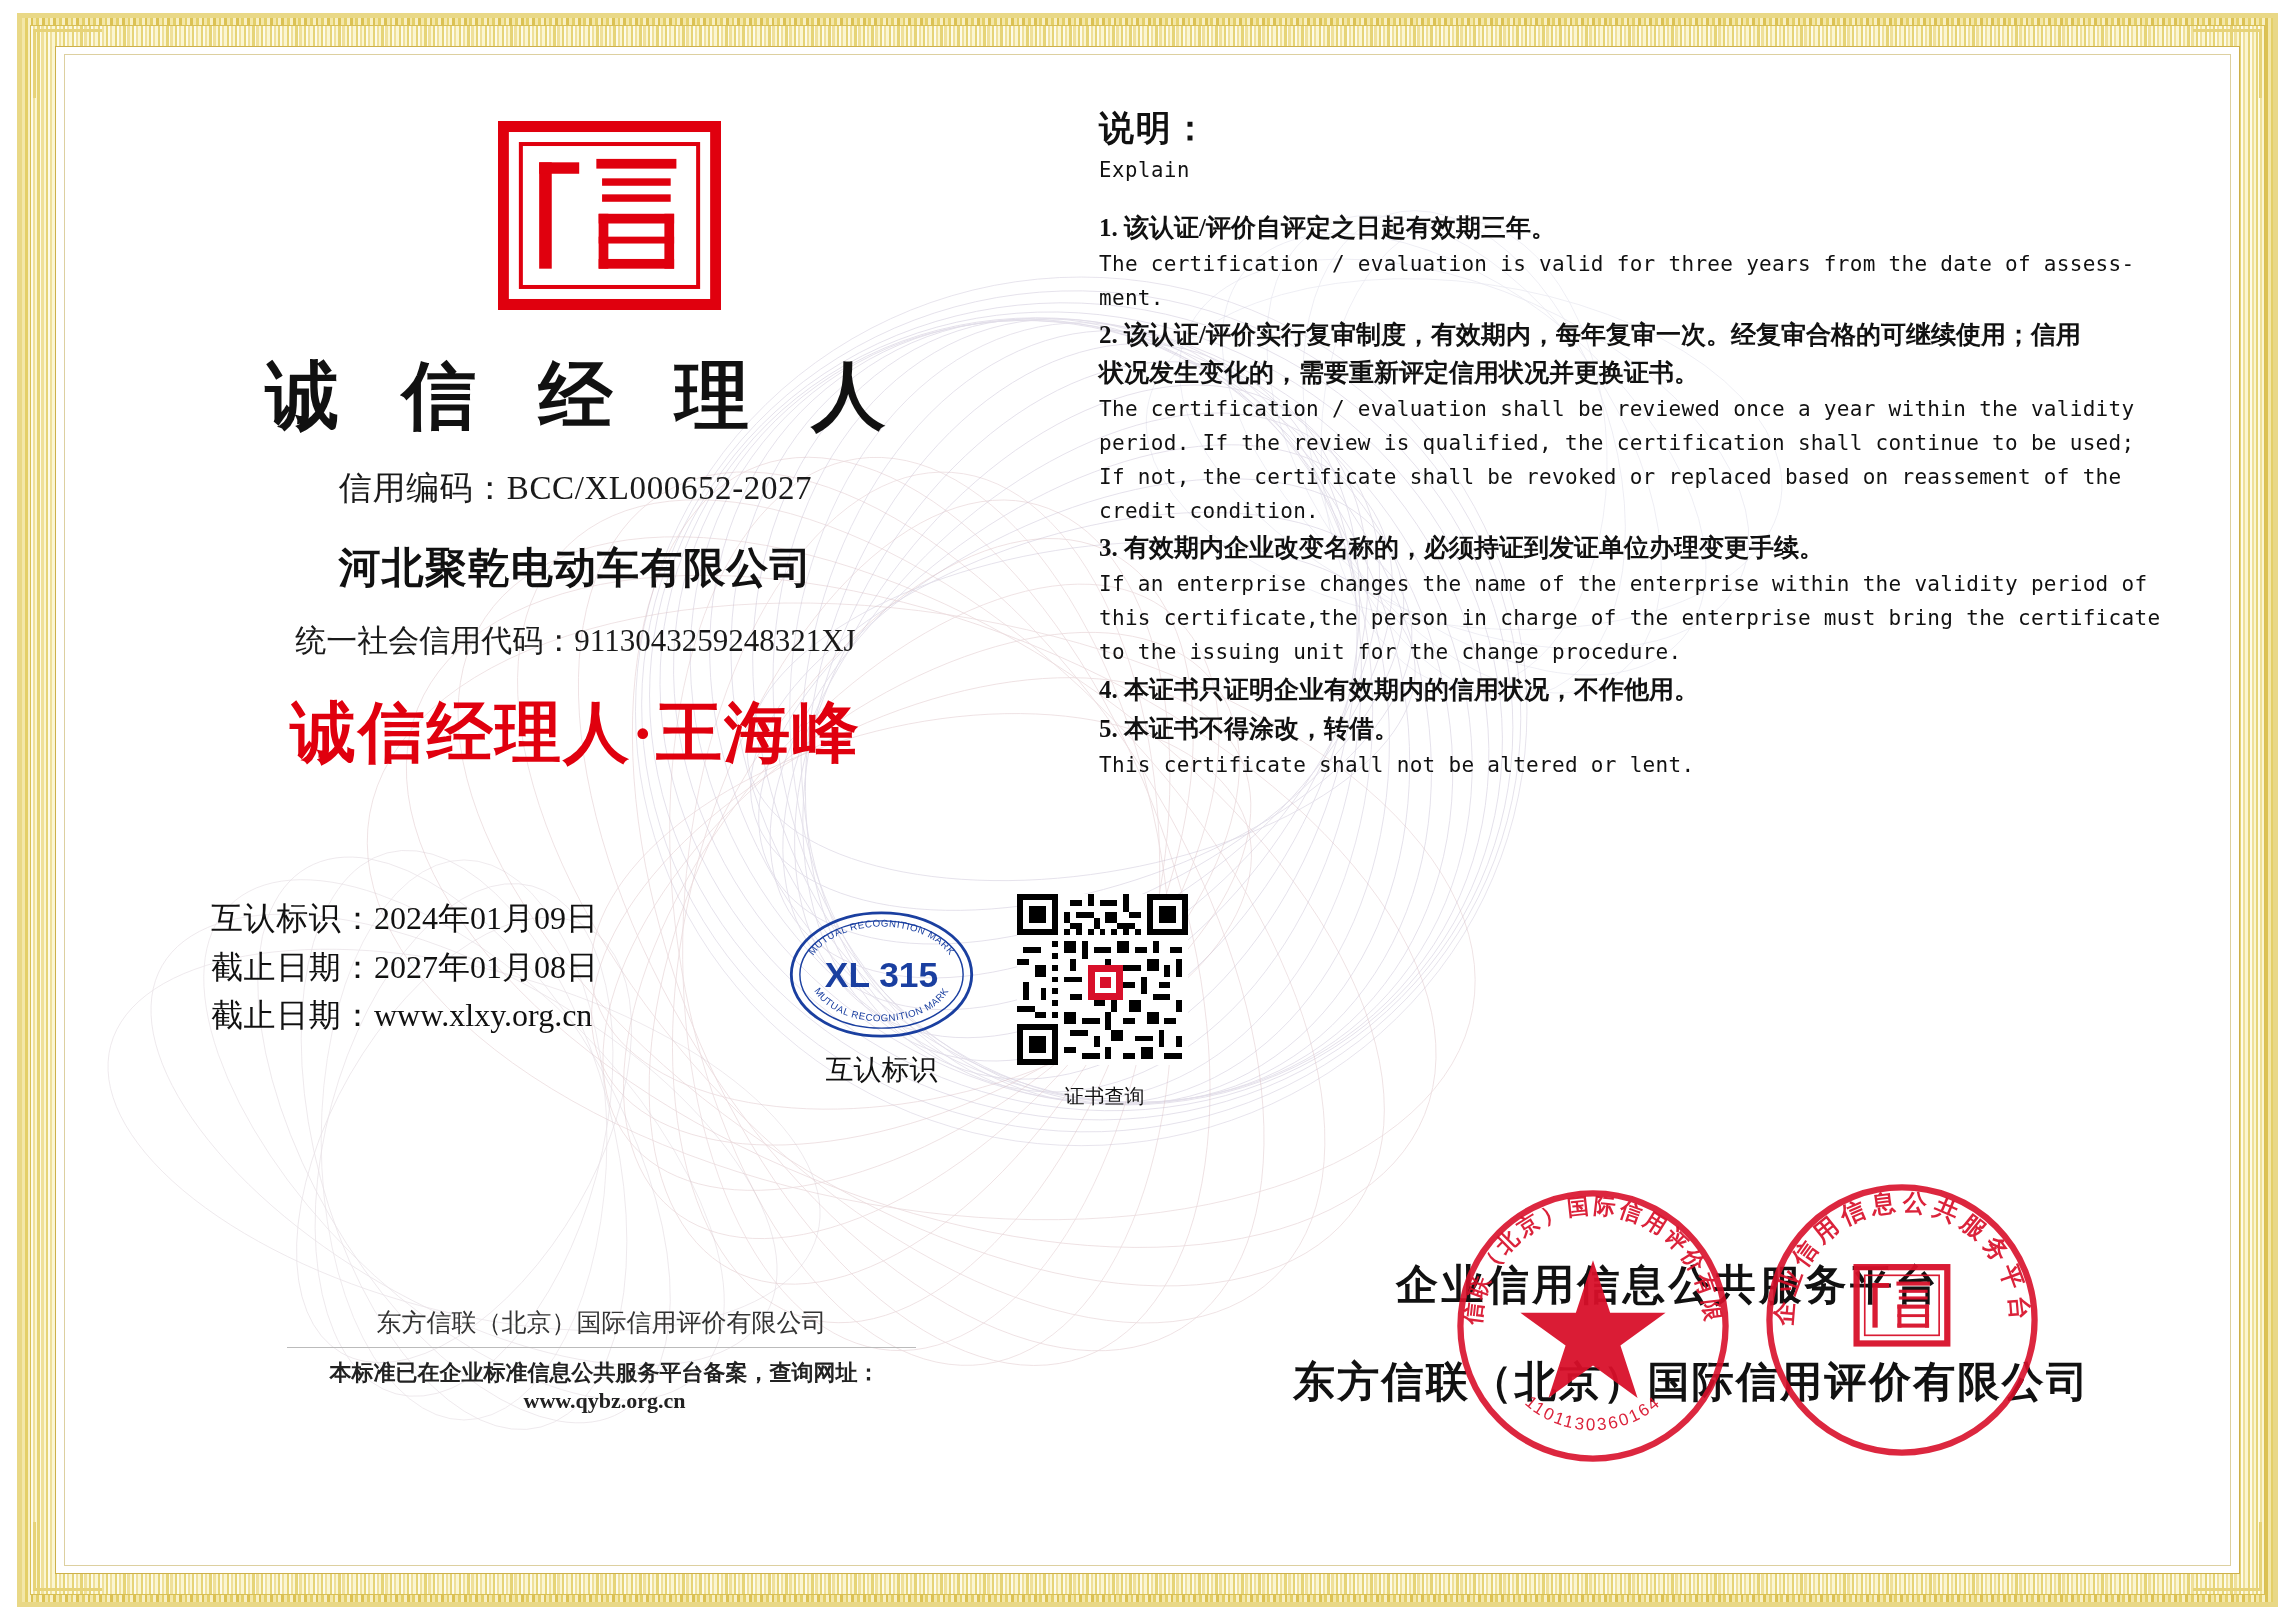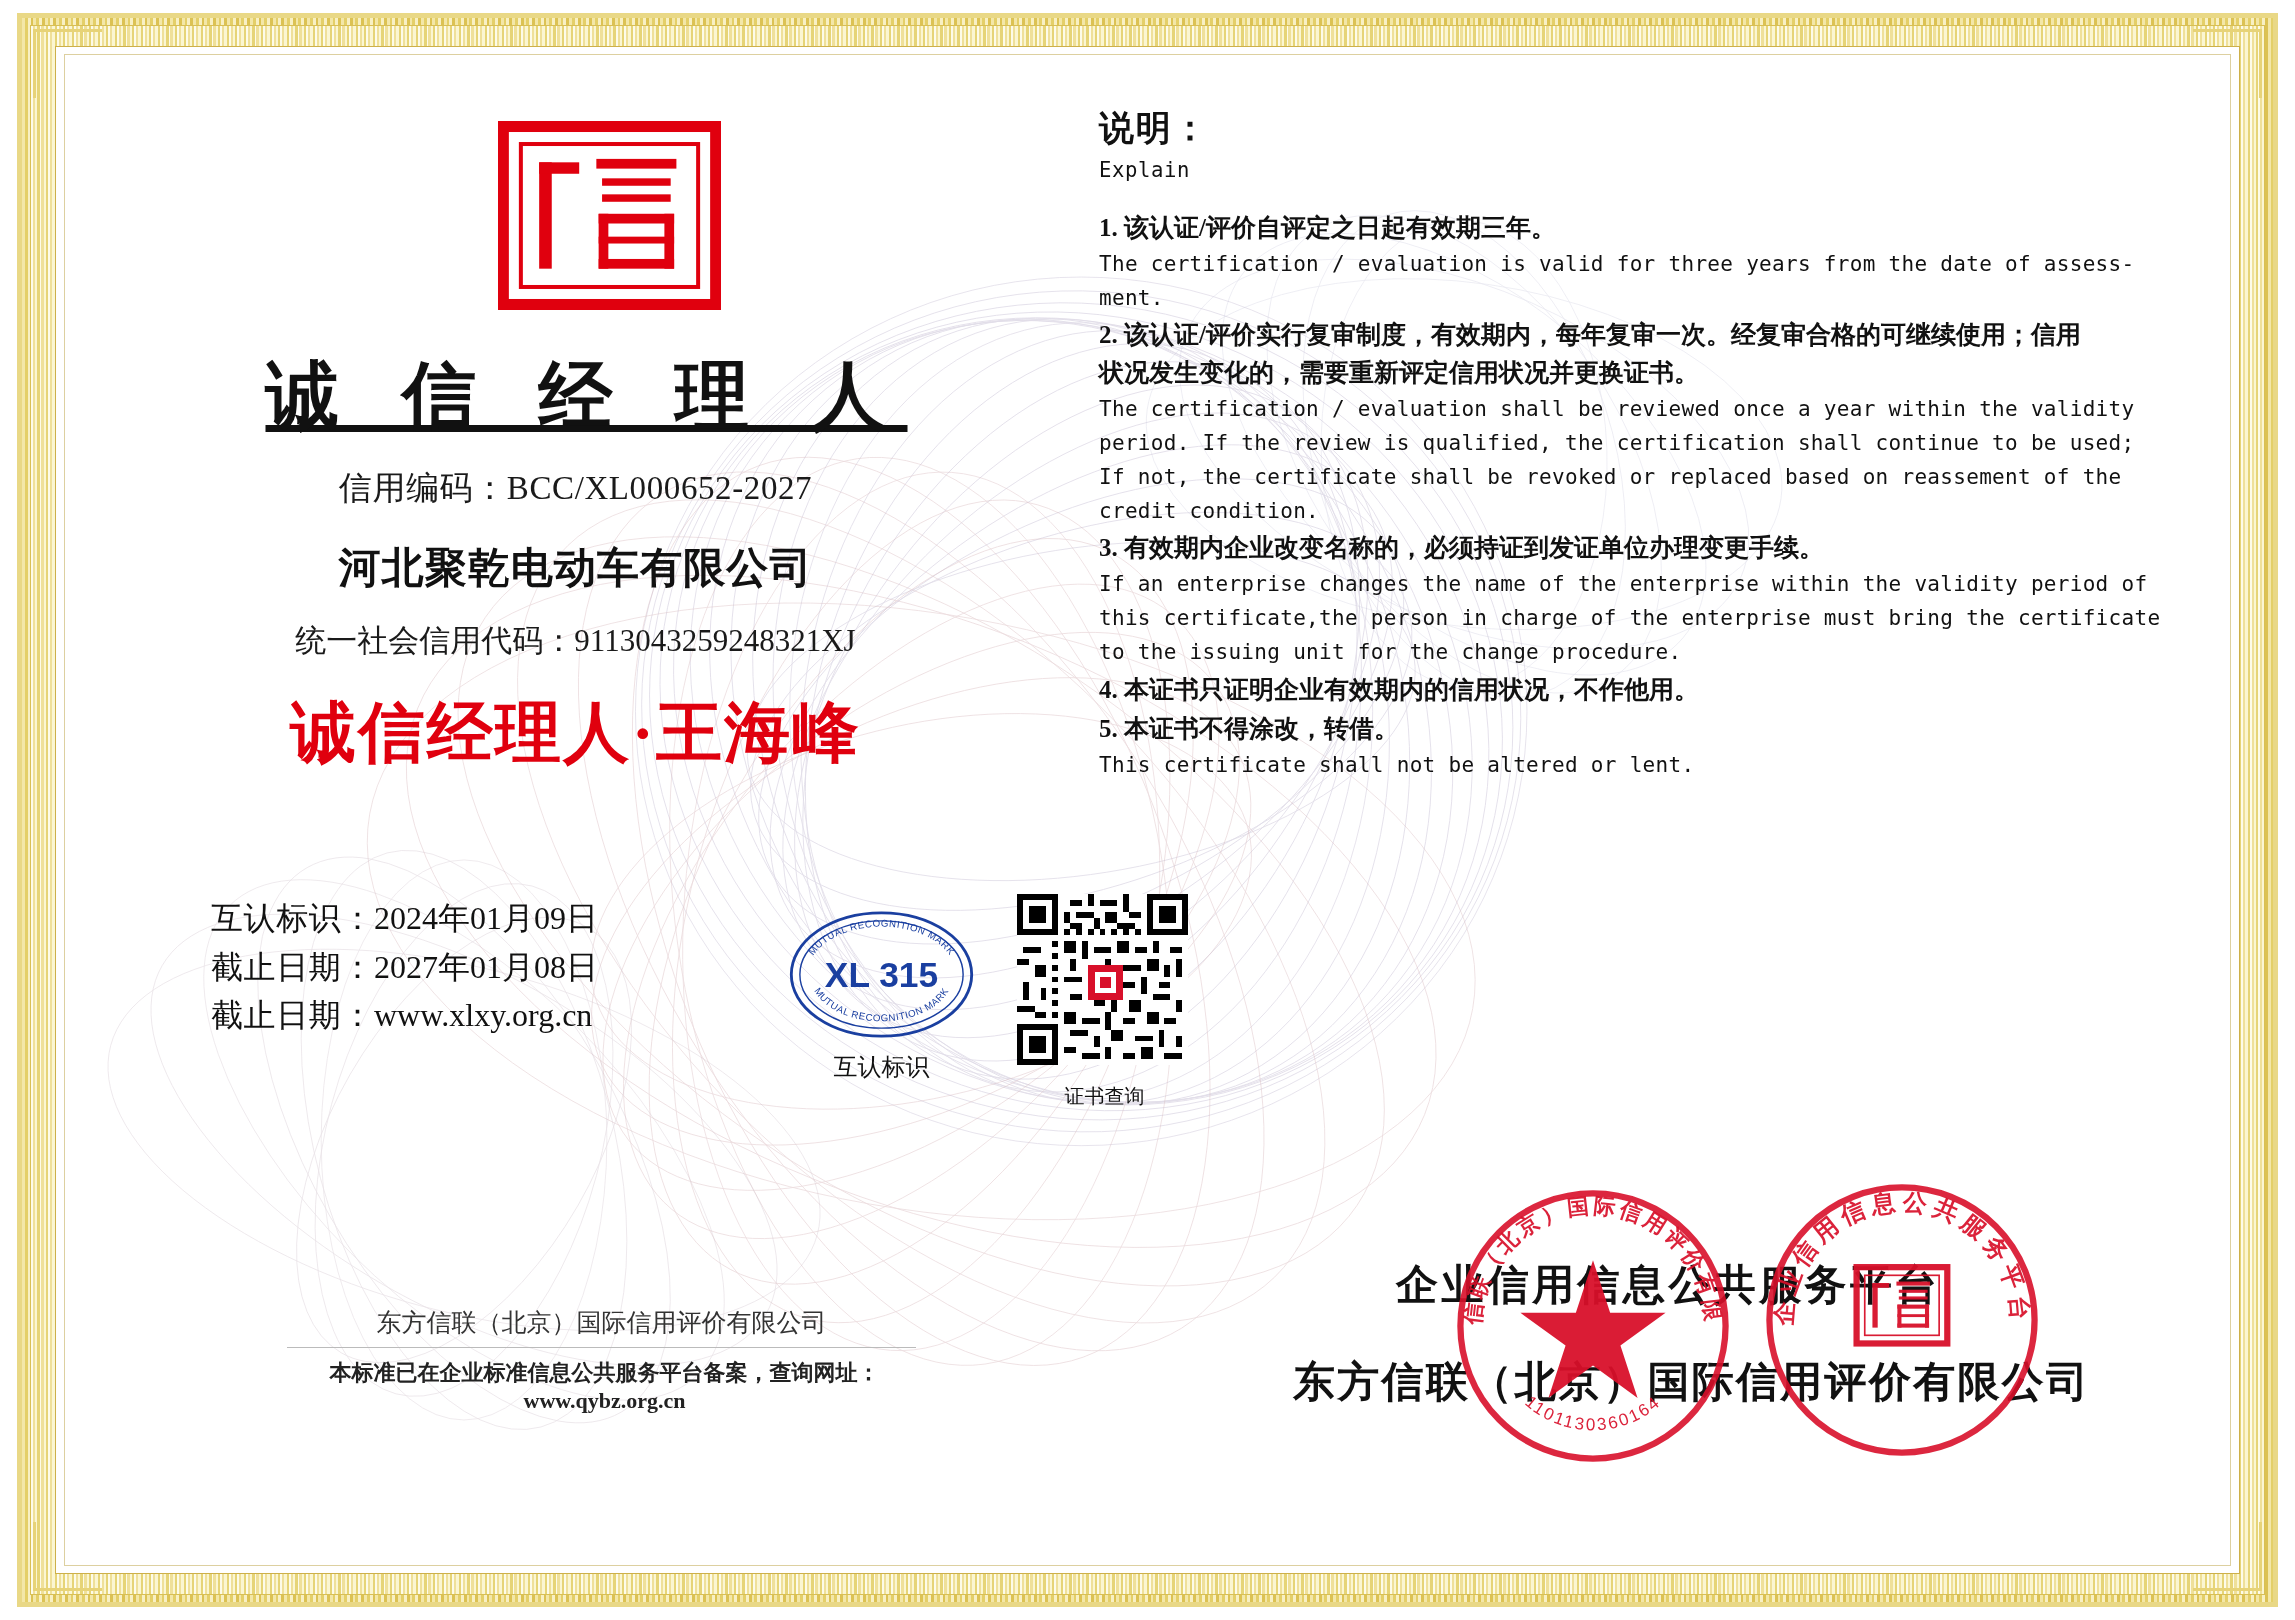--- a/index.html
+++ b/index.html
@@ -109,21 +109,20 @@
     position: absolute;
     left: 0; right: 0;
     top: 293px;
     text-align: center;
     font-family: "Liberation Serif", serif;
     font-weight: bold;
     font-size: 74px;
     letter-spacing: 22px;
     color: #111;
     text-indent: 22px;
-    text-decoration: underline;
   }
 
   .credit-code {
     position: absolute;
     left: 0; right: 0;
     top: 412px;
     text-align: center;
     font-size: 33px;
     color: #1a1a1a;
     letter-spacing: 0.6px;
@@ -179,21 +178,21 @@
     top: 852px;
     width: 189px;
     height: 137px;
   }
   .xl-caption {
     position: absolute;
     left: 723px;
     top: 997px;
     width: 189px;
     text-align: center;
-    font-size: 24px;
+    font-size: 28px;
     color: #111;
   }
 
   
   .qr-box {
     position: absolute;
     left: 953px;
     top: 840px;
     width: 171px;
     height: 171px;

